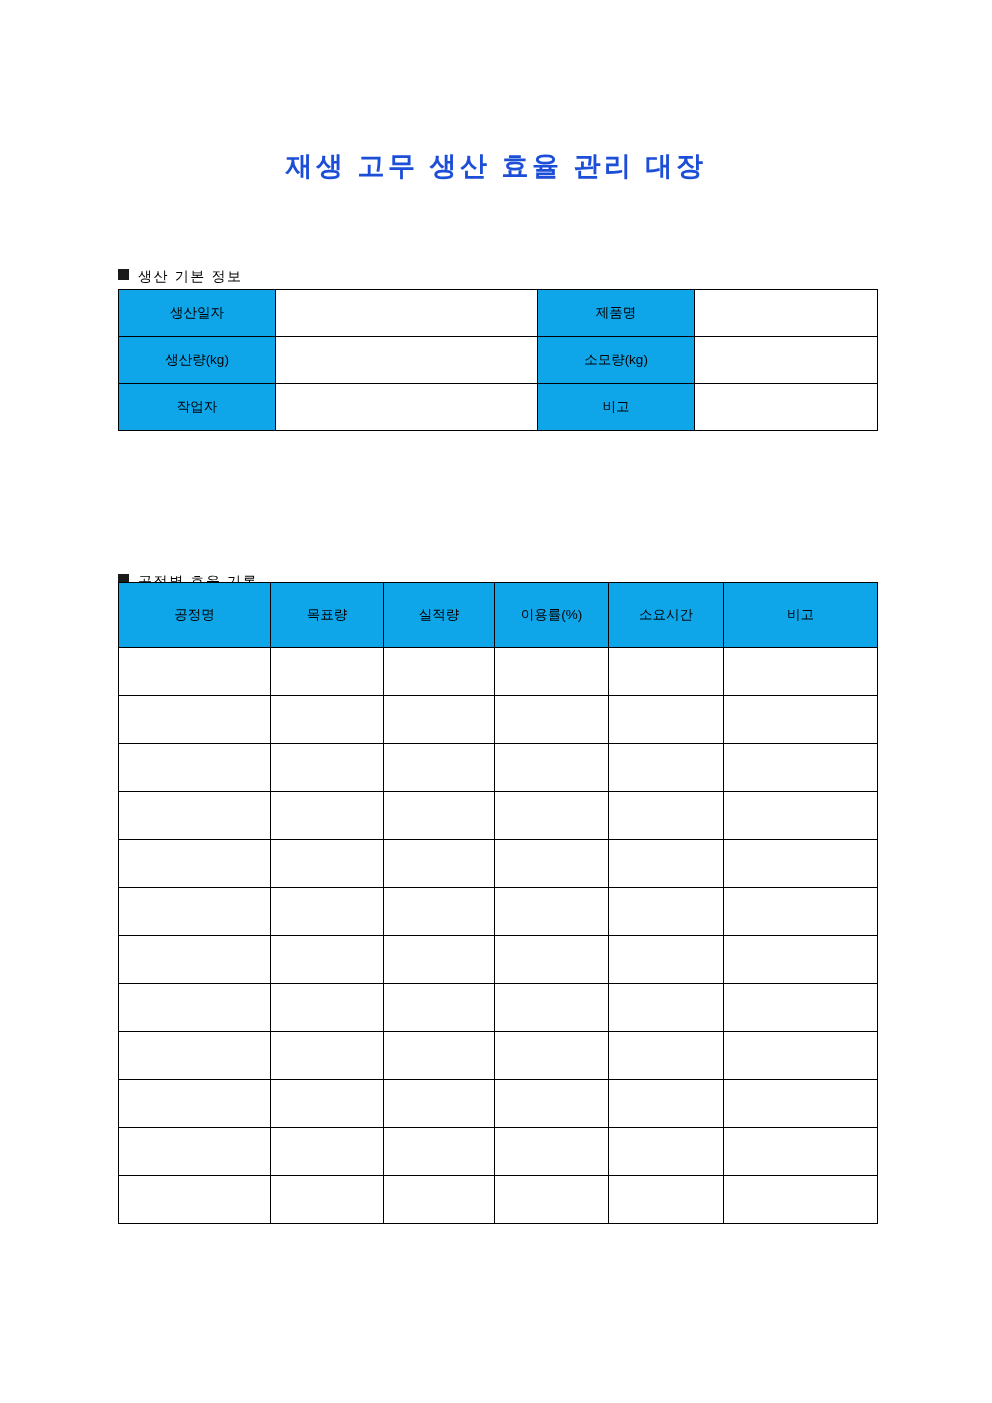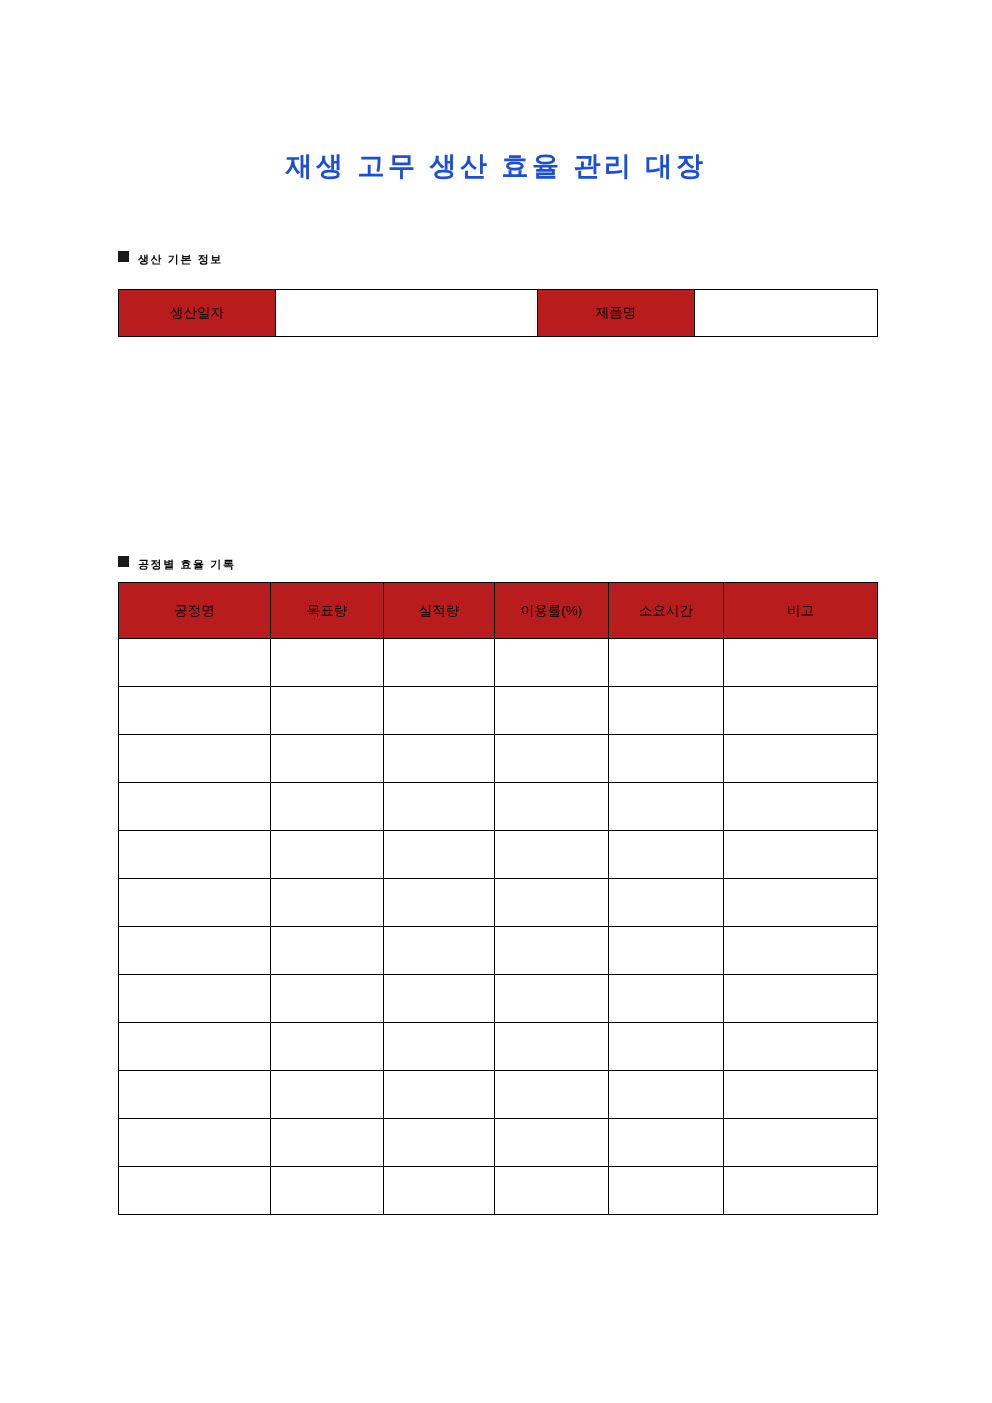--- a/index.html
+++ b/index.html
@@ -36,25 +36,26 @@
     font-weight: bold;
     letter-spacing: 3.5px;
     line-height: 1.25;
     color: #1d4ed8;
   }
 
   
   .section-heading {
     position: absolute;
     left: 118px;
-    font-size: 11px;
-    font-weight: bold;
+    font-size: 14px;
+    font-weight: normal;
     letter-spacing: 1.6px;
     color: #000000;
     white-space: nowrap;
+    margin-top: 17px;
   }
   .section-heading .bullet {
     display: inline-block;
     width: 11px;
     height: 11px;
     background: #1a1a1a;
     margin-right: 9px;
     vertical-align: 1px;
   }
   #heading-basic  { top: 251px; }
@@ -74,21 +75,21 @@
     font-size: 13.5px;
     font-weight: normal;
     color: #000000;
     text-align: center;
     vertical-align: middle;
     line-height: 1.3;
     overflow: hidden;
   }
   table.grid td.label,
   table.grid th {
-    background: #b91c1c;
+    background: #0ea5e9;
   }
   table.grid td.value {
     background: #ffffff;
   }
 
   
   #table-basic {
     left: 118px;
     top: 289px;
     width: 759px;
@@ -98,21 +99,21 @@
   #table-basic .c2 { width: 262px; }
   #table-basic .c3 { width: 157px; }
   #table-basic .c4 { width: 183px; }
 
   
   #table-process {
     left: 118px;
     top: 582px;
     width: 759px;
   }
-  #table-process thead tr { height: 56px; }
+  #table-process thead tr { height: 65px; }
   #table-process tbody tr { height: 48px; }
   #table-process .p1 { width: 152px; }
   #table-process .p2 { width: 113px; }
   #table-process .p3 { width: 111px; }
   #table-process .p4 { width: 114px; }
   #table-process .p5 { width: 115px; }
   #table-process .p6 { width: 154px; }
 </style>
 </head>
 <body>
@@ -132,20 +133,32 @@
         <col class="c3">
         <col class="c4">
     </colgroup>
     <tbody>
       <tr>
         <td class="label">생산일자</td>
         <td class="value"></td>
         <td class="label">제품명</td>
         <td class="value"></td>
       </tr>
+      <tr>
+        <td class="label">생산량(kg)</td>
+        <td class="value"></td>
+        <td class="label">소모량(kg)</td>
+        <td class="value"></td>
+      </tr>
+      <tr>
+        <td class="label">작업자</td>
+        <td class="value"></td>
+        <td class="label">비고</td>
+        <td class="value"></td>
+      </tr>
     </tbody>
   </table>
 
   <div class="section-heading" id="heading-proc">
     <span class="bullet"></span><span>공정별 효율 기록</span>
   </div>
 
   <table class="grid" id="table-process">
     <colgroup>
       <col class="p1">

